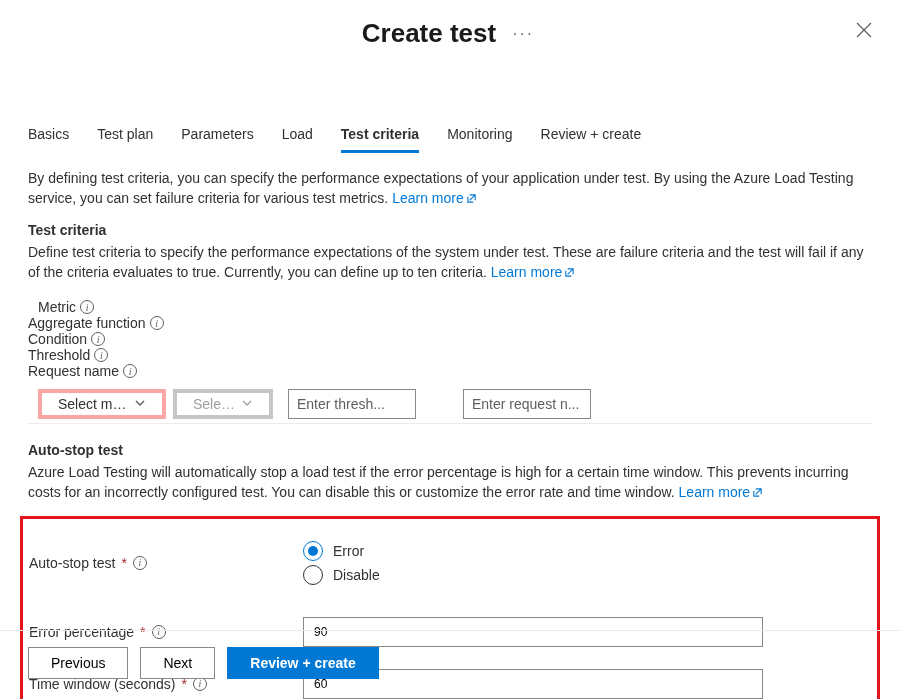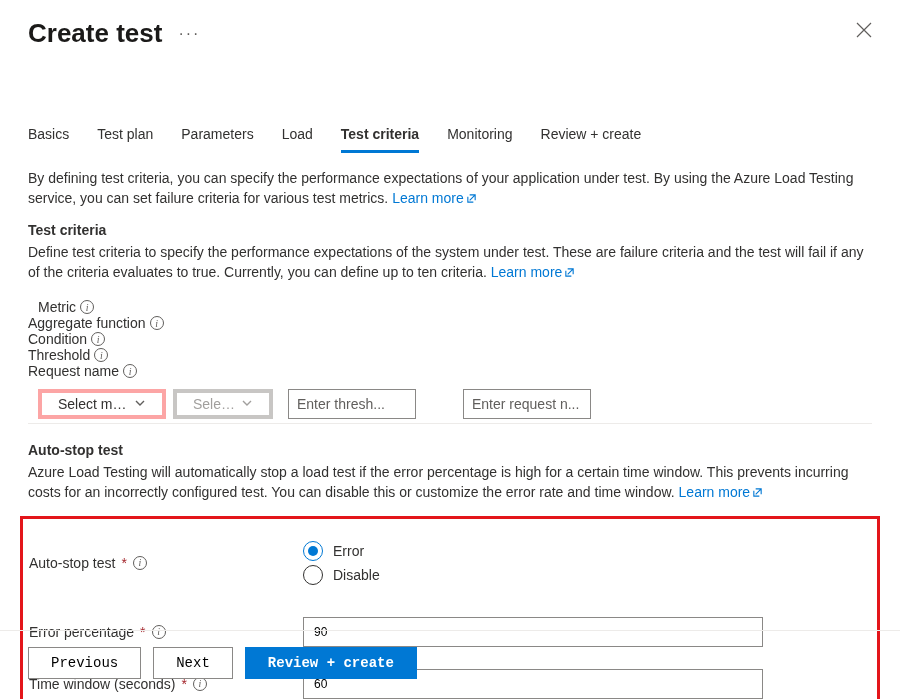--- a/index.html
+++ b/index.html
@@ -9,20 +9,21 @@
   color: #323130;
   width: 900px;
   height: 699px;
   position: relative;
   background: #fff;
 }
 .header {
   display: flex;
   align-items: center;
   padding: 18px 32px 8px 28px;
+  justify-content: center;
 }
 .header h1 {
   font-size: 26px;
   font-weight: 600;
   color: #1b1a19;
 }
 .header .ellipsis {
   margin-left: 16px;
   color: #605e5c;
   font-size: 16px;
@@ -199,21 +200,21 @@
   right: 0;
   border-top: 1px solid #edebe9;
   padding: 16px 28px 0 28px;
   display: flex;
   gap: 12px;
 }
 .btn {
   height: 32px;
   padding: 0 22px;
   font-size: 14px;
-  font-family: Liberation Mono, monospace;
+  font-family: Liberation Sans, sans-serif;
   cursor: pointer;
   border: 1px solid #8a8886;
   background: #fff;
 }
 .btn.primary {
   background: #0078d4;
   border-color: #0078d4;
   color: #fff;
   font-weight: 600;
 }

